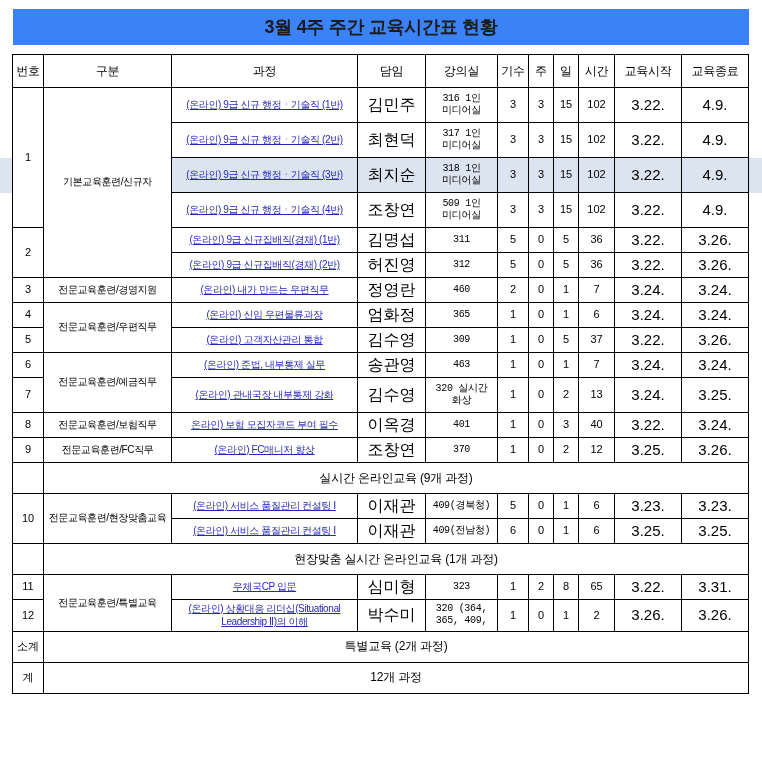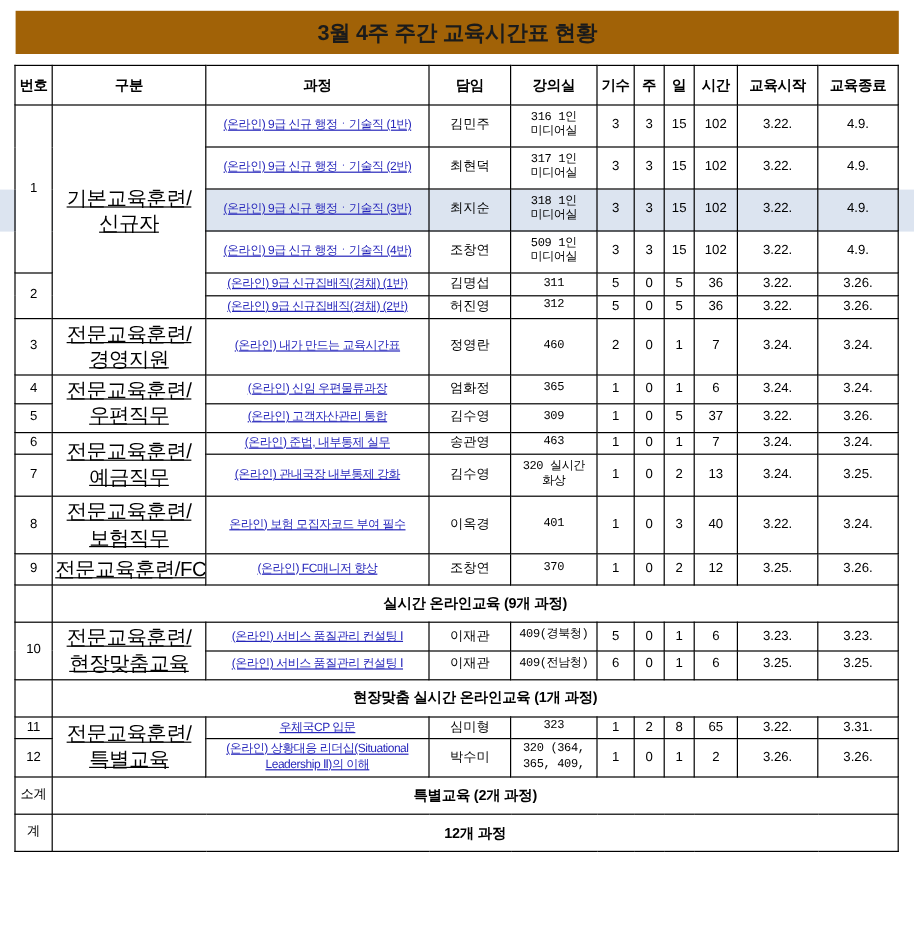--- a/index.html
+++ b/index.html
@@ -22,21 +22,21 @@
     width: 762px;
     height: 777px;
     box-sizing: border-box;
     padding: 0 12px;
   }
 
   
   .title-banner {
     margin: 9px 1px 0 1px;
     height: 36px;
-    background: #a16207;
+    background: #3b82f6;
     display: flex;
     align-items: center;
     justify-content: center;
   }
   .title-banner .title-text {
     font-size: 18px;
     font-weight: bold;
     letter-spacing: -0.3px;
     color: #1b1b1b;
     white-space: nowrap;
@@ -56,62 +56,62 @@
     border: 1px solid #000000;
     padding: 2px 2px;
     text-align: center;
     vertical-align: middle;
     line-height: 1.25;
     background: #ffffff;
     word-break: keep-all;
     overflow: hidden;
   }
   table.sched thead th {
-    font-weight: bold;
+    font-weight: normal;
     font-size: 12px;
     height: 28px;
     letter-spacing: -0.2px;
   }
 
   
   col.c-no     { width: 31px; }
   col.c-div    { width: 128px; }
   col.c-course { width: 186px; }
   col.c-teach  { width: 68px; }
   col.c-room   { width: 72px; }
   col.c-gisu   { width: 31px; }
   col.c-week   { width: 25px; }
   col.c-day    { width: 25px; }
   col.c-hour   { width: 36px; }
   col.c-start  { width: 67px; }
   col.c-end    { width: 67px; }
 
   td.no-cell   { font-size: 11px; }
-  td.div-cell  { font-size: 17px; letter-spacing: -0.4px; text-decoration: underline; }
+  td.div-cell  { font-size: 10px; letter-spacing: -0.4px; }
   td.room-cell { font-size: 10px; letter-spacing: -0.3px; font-family: Liberation Mono, monospace; }
   td.num-cell  { font-size: 11px; }
-  td.date-cell { font-size: 11px; margin-left: 20px; }
-  td.teach-cell{ font-size: 11px; }
+  td.date-cell { font-size: 15px; margin-left: 20px; }
+  td.teach-cell{ font-size: 16px; }
 
   td.course-cell {
     padding: 3px 2px;
   }
   .course-link {
     color: #2727bb;
     text-decoration: underline;
     font-size: 10px;
     letter-spacing: -0.4px;
     cursor: pointer;
     display: inline-block;
     line-height: 1.3;
   }
 
   
   td.section-note {
-    font-weight: bold;
+    font-weight: normal;
     font-size: 12px;
     height: 26px;
     letter-spacing: -0.2px;
   }
 
   
   tr.row-highlight > td { background: #dce4f0; }
 
   
   .highlight-strip {
@@ -233,21 +233,21 @@
             <td class="num-cell">5</td>
             <td class="num-cell">0</td>
             <td class="num-cell">5</td>
             <td class="num-cell">36</td>
             <td class="date-cell">3.22.</td>
             <td class="date-cell">3.26.</td>
           </tr>
           <tr>
             <td class="no-cell">3</td>
             <td class="div-cell">전문교육훈련/경영지원</td>
-            <td class="course-cell"><span class="course-link">(온라인) 내가 만드는 교육시간표</span></td>
+            <td class="course-cell"><span class="course-link">(온라인) 내가 만드는 우편직무</span></td>
             <td class="teach-cell">정영란</td>
             <td class="room-cell">460</td>
             <td class="num-cell">2</td>
             <td class="num-cell">0</td>
             <td class="num-cell">1</td>
             <td class="num-cell">7</td>
             <td class="date-cell">3.24.</td>
             <td class="date-cell">3.24.</td>
           </tr>
           <tr>

